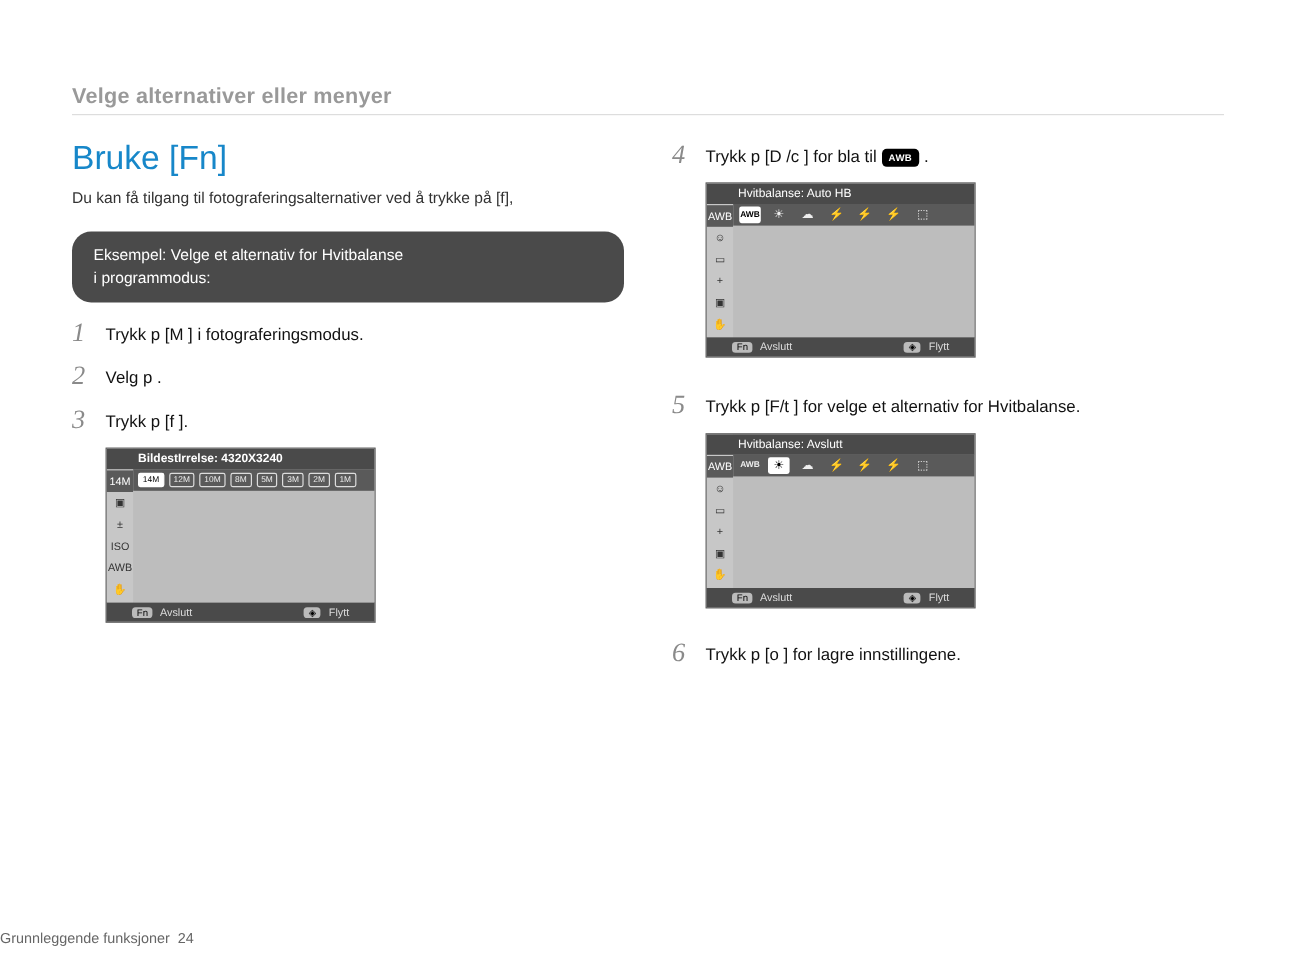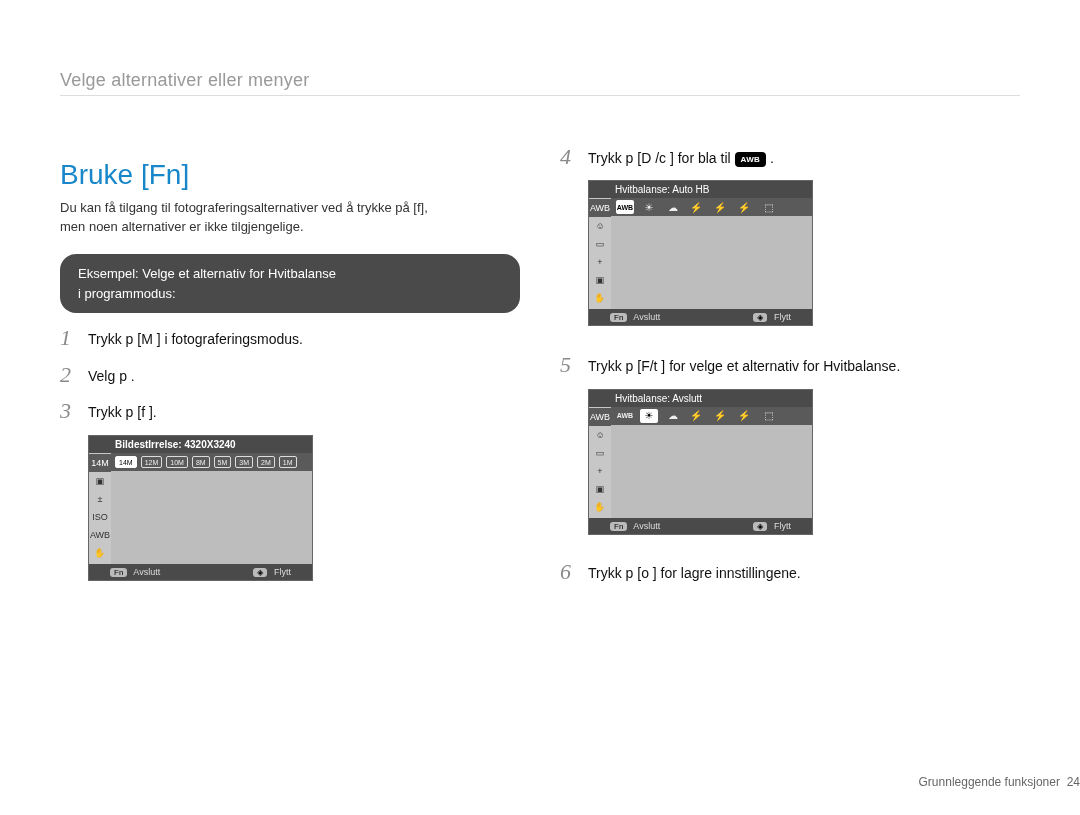--- a/index.html
+++ b/index.html
@@ -9,32 +9,31 @@
     background: #fff;
     font-family: Arial, Helvetica, sans-serif;
     color: #000;
     position: relative;
   }
   .page {
     padding: 70px 60px 40px 60px;
   }
   .breadcrumb {
     font-size: 18px;
-    font-weight: 400;
+    font-weight: 700;
     color: #999;
     letter-spacing: 0.2px;
     margin-bottom: 10px;
     border-bottom: 1px solid #ddd;
     padding-bottom: 4px;
   }
   .columns {
     display: flex;
     gap: 40px;
-    margin-top: 48px;
-    align-items: center;
+    margin-top: 20px;
   }
   .col {
     width: 470px;
   }
   .title {
     font-size: 28px;
     color: #1787c9;
     font-weight: 400;
     margin-bottom: 8px;
   }
@@ -178,38 +177,37 @@
   }
   .wb-row {
     background:#5a5a5a;
     height:18px;display:flex;align-items:center;gap:6px;padding:0 5px;
   }
 
   .footer {
     position: absolute;
     bottom: 26px;
     left: 0; right: 0;
-    text-align: right;
+    text-align: left;
     font-size: 12px;
     color: #666;
   }
 </style>
 </head>
 <body>
 
 <div class="page">
   <div class="breadcrumb">Velge alternativer eller menyer</div>
 
   <div class="columns">
 
     <div class="col">
       <div class="title">Bruke [Fn]</div>
       <div class="intro">
         <span>Du kan få tilgang til fotograferingsalternativer ved å trykke på [f],</span><br>
-        <span>men noen alternativer er ikke tilgjengelige.</span>
       </div>
 
       <div class="callout">
         <span>Eksempel: Velge et alternativ for Hvitbalanse</span><br>
         <span>i programmodus:</span>
       </div>
 
       <div class="step">
         <div class="step-num">1</div>
         <div class="step-text">Trykk p  [M       ] i fotograferingsmodus.</div>

